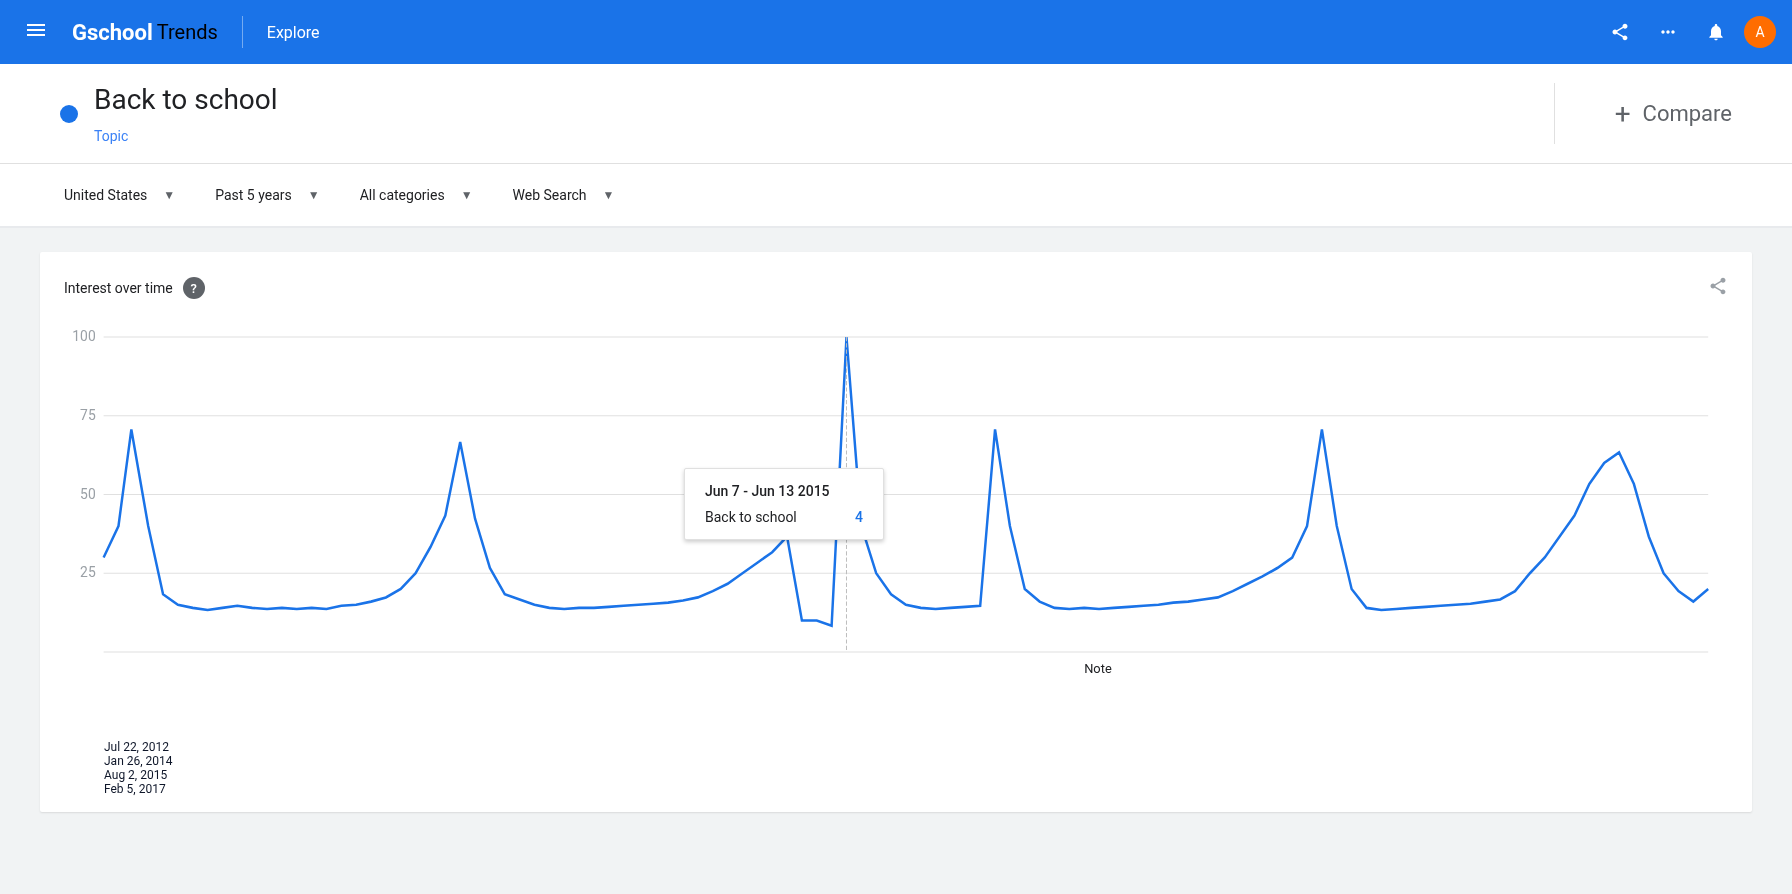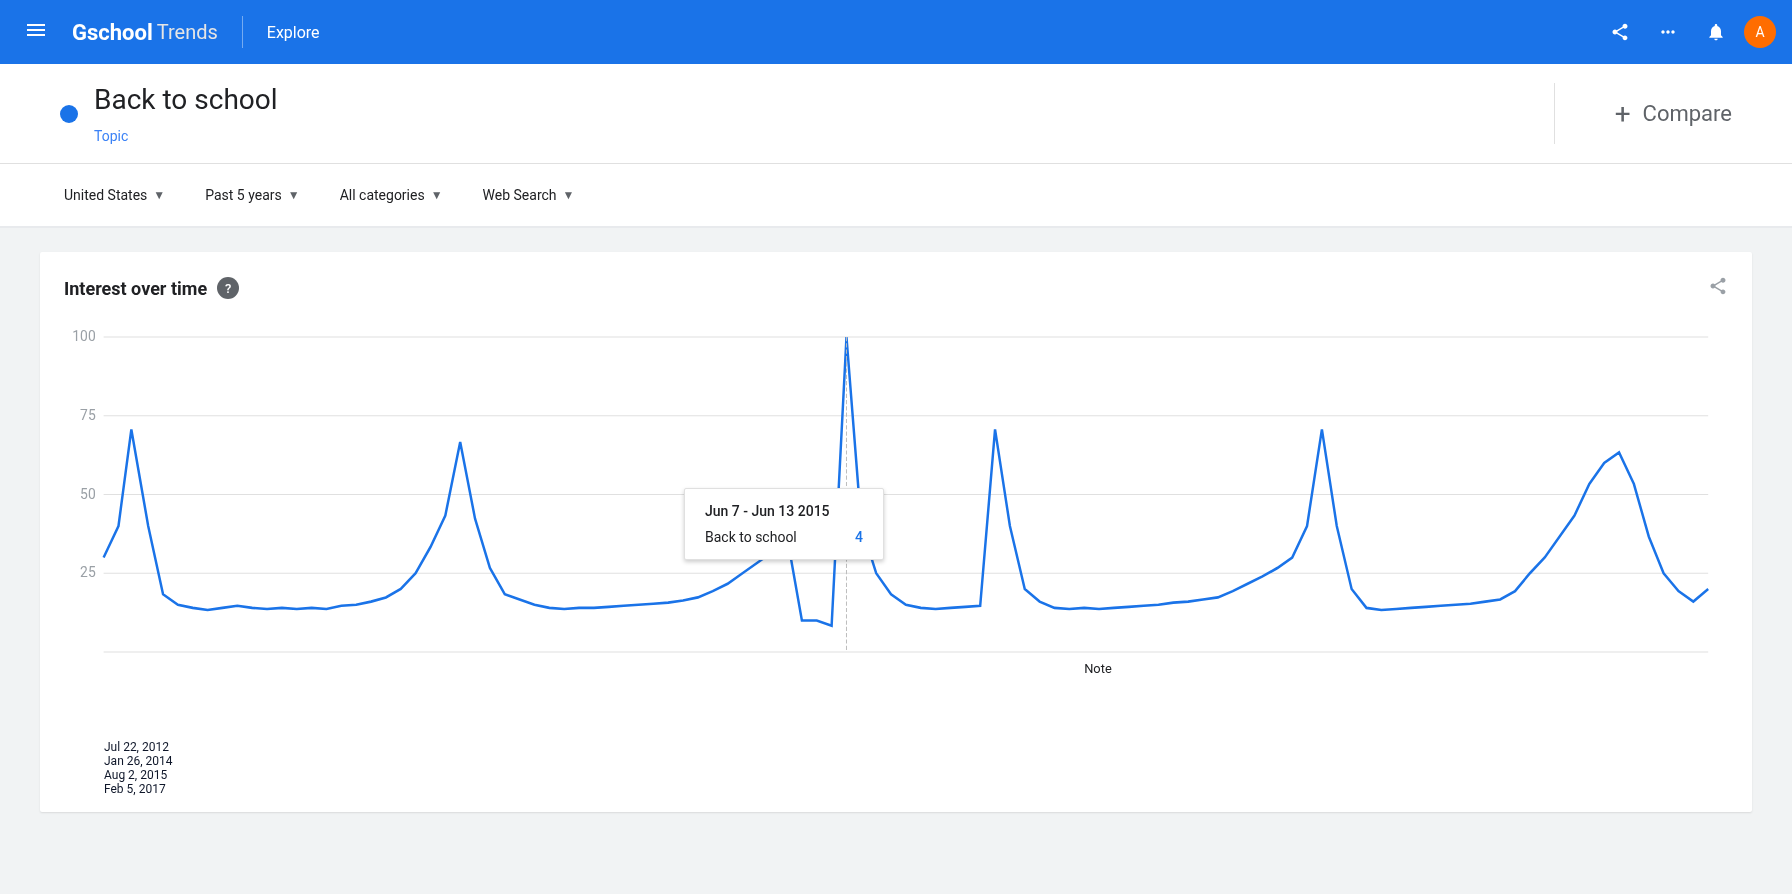--- a/index.html
+++ b/index.html
@@ -62,21 +62,21 @@
       padding: 0 60px;
       display: flex;
       align-items: center;
       gap: 32px;
       height: 64px;
       border-bottom: 2px solid #e8eaed;
     }
     .filter-btn {
       display: flex;
       align-items: center;
-      gap: 6px;
+      gap: 16px;
       color: #202124;
       font-size: 14px;
       cursor: pointer;
       padding: 8px 4px;
     }
     .filter-btn .chevron { font-size: 12px; color: #5f6368; }
 
     
     .main-content {
       padding: 24px 40px;
@@ -89,21 +89,21 @@
       padding: 24px 24px 16px;
       box-shadow: 0 1px 2px rgba(0,0,0,0.1);
     }
     .chart-header {
       display: flex;
       align-items: center;
       justify-content: space-between;
       margin-bottom: 16px;
     }
     .chart-title-group { display: flex; align-items: center; gap: 10px; }
-    .chart-title { font-size: 18px; color: #202124; font-weight: 700; text-align: center; }
+    .chart-title { font-size: 14px; color: #202124; font-weight: 400; text-align: center; }
     .help-icon {
       width: 22px; height: 22px; border-radius: 50%; background: #5f6368;
       color: white; display: flex; align-items: center; justify-content: center;
       font-size: 13px; font-weight: 500; cursor: pointer;
     }
     .share-icon { color: #9aa0a6; font-size: 18px; cursor: pointer; }
 
     
     .chart-area {
       position: relative;
@@ -120,21 +120,21 @@
     .tooltip {
       position: absolute;
       background: white;
       border: 1px solid #e0e0e0;
       border-radius: 2px;
       padding: 14px 20px;
       box-shadow: 0 2px 4px rgba(0,0,0,0.2);
       min-width: 200px;
       z-index: 10;
       left: 620px;
-      top: 172px;
+      top: 152px;
     }
     .tooltip-date { font-size: 14px; font-weight: 500; color: #202124; margin-bottom: 10px; }
     .tooltip-row { display: flex; align-items: center; justify-content: space-between; gap: 20px; }
     .tooltip-term { font-size: 14px; color: #202124; }
     .tooltip-value { font-size: 14px; color: #1a73e8; font-weight: 500; }
 
     
     .x-labels {
       display: flex;
       justify-content: space-between;
@@ -150,21 +150,21 @@
 <div class="header">
   <span class="header-menu-icon">
     <svg width="24" height="24" viewBox="0 0 24 24" fill="white">
       <path d="M3 18h18v-2H3v2zm0-5h18v-2H3v2zm0-7v2h18V6H3z"></path>
     </svg>
   </span>
   <div class="header-logo">
     <span style="font-size:22px; font-weight:700; color:white;">
       <span style="color:#fff;">G</span><span style="color:#fff;">school</span>
     </span>
-    <span style="color:#e5e5e5; font-size:20px; font-weight:400;">Trends</span>
+    <span style="color:#000000; font-size:20px; font-weight:400;">Trends</span>
   </div>
   <div class="header-divider"></div>
   <span style="color:white; font-size:16px;">Explore</span>
   <div class="header-spacer"></div>
   <div class="header-icons">
     <div class="header-icon-btn">
       <svg width="20" height="20" viewBox="0 0 24 24" fill="white">
         <path d="M18 16.08c-.76 0-1.44.3-1.96.77L8.91 12.7c.05-.23.09-.46.09-.7s-.04-.47-.09-.7l7.05-4.11c.54.5 1.25.81 2.04.81 1.66 0 3-1.34 3-3s-1.34-3-3-3-3 1.34-3 3c0 .24.04.47.09.7L8.04 9.81C7.5 9.31 6.79 9 6 9c-1.66 0-3 1.34-3 3s1.34 3 3 3c.79 0 1.5-.31 2.04-.81l7.12 4.16c-.05.21-.08.43-.08.65 0 1.61 1.31 2.92 2.92 2.92 1.61 0 2.92-1.31 2.92-2.92s-1.31-2.92-2.92-2.92z"></path>
       </svg>
     </div>

